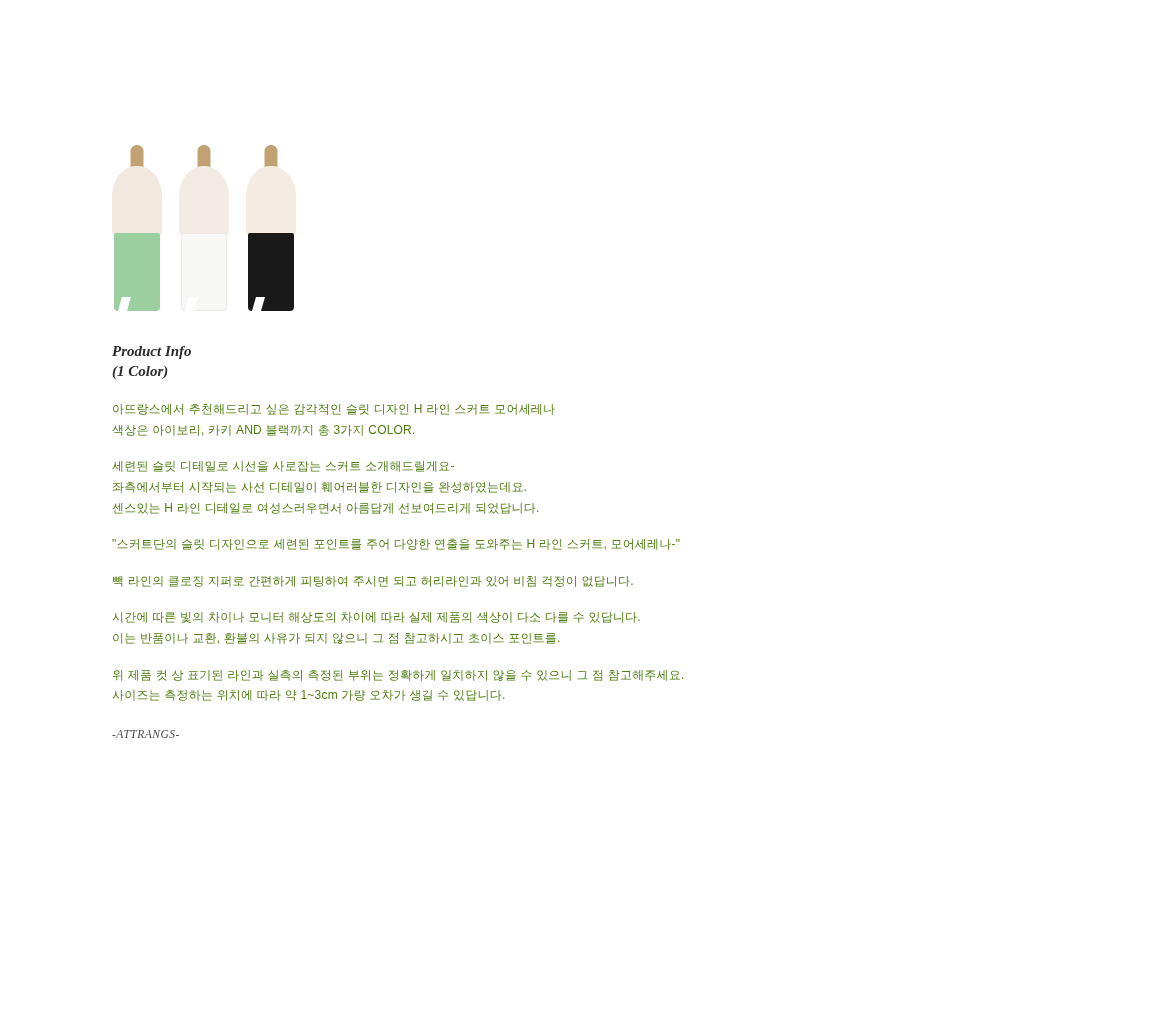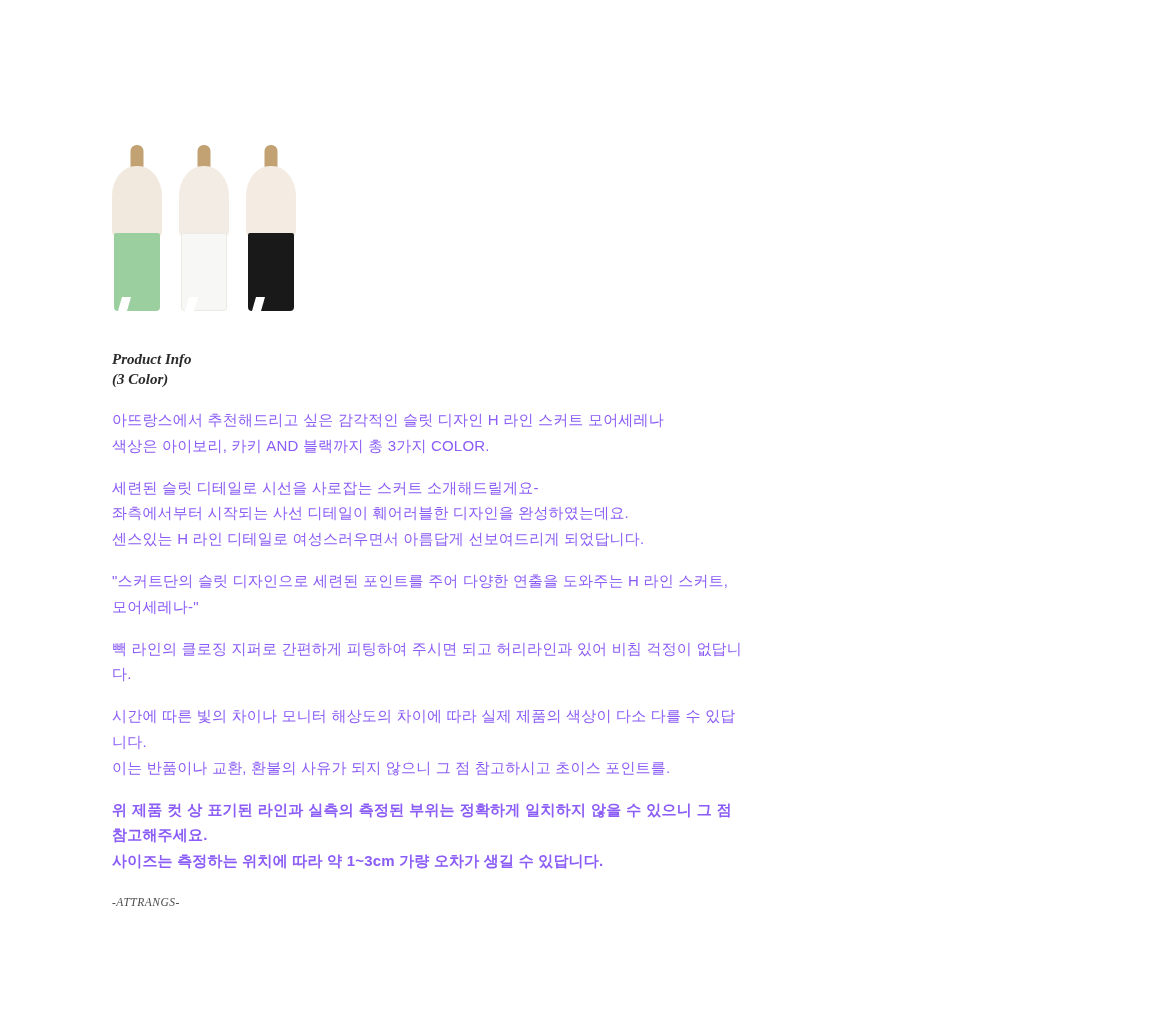--- a/index.html
+++ b/index.html
@@ -79,46 +79,45 @@
     transform: skewX(-16deg);
   }
   .skirt.green { background: #9ccf9f; }
   .skirt.ivory { background: #f7f7f5; box-shadow: inset 0 0 0 1px #eceae5; }
   .skirt.black { background: #191919; }
 
   
   .content {
     position: absolute;
     left: 112px;
-    top: 350px;
+    top: 342px;
     width: 630px;
   }
   .heading {
     font-family: "Liberation Serif", serif;
     font-style: italic;
     font-weight: bold;
     font-size: 15px;
     color: #2b2b2b;
     line-height: 1.3;
     margin-bottom: 18px;
   }
   .heading div { white-space: nowrap; }
 
   .para {
-    font-size: 15px;
+    font-size: 12px;
     line-height: 1.72;
-    color: #8b5cf6;
+    color: #4d7c0f;
     margin-bottom: 16px;
     letter-spacing: 0.2px;
     white-space: pre-line;
   }
   .para.justify {
     text-align: justify;
     width: 620px;
-    font-weight: bold;
   }
   .signature {
     margin-top: 22px;
     font-family: "Liberation Serif", serif;
     font-style: italic;
     font-size: 11.5px;
     color: #4a4a4a;
     letter-spacing: 0.5px;
   }
 </style>
@@ -146,21 +145,21 @@
     <div class="skirt black">
       <div class="slit"></div>
     </div>
   </div>
 </div>
 
 <div class="content">
 
   <div class="heading">
     <div>Product Info</div>
-    <div>(3 Color)</div>
+    <div>(1 Color)</div>
   </div>
 
   <div class="para">아뜨랑스에서 추천해드리고 싶은 감각적인 슬릿 디자인 H 라인 스커트 모어세레나
 색상은 아이보리, 카키 AND 블랙까지 총 3가지 COLOR.</div>
   <div class="para">세련된 슬릿 디테일로 시선을 사로잡는 스커트 소개해드릴게요-
 좌측에서부터 시작되는 사선 디테일이 훼어러블한 디자인을 완성하였는데요.
 센스있는 H 라인 디테일로 여성스러우면서 아름답게 선보여드리게 되었답니다.</div>
   <div class="para">"스커트단의 슬릿 디자인으로 세련된 포인트를 주어 다양한 연출을 도와주는 H 라인 스커트, 모어세레나-"</div>
   <div class="para">빽 라인의 클로징 지퍼로 간편하게 피팅하여 주시면 되고 허리라인과 있어 비침 걱정이 없답니다.</div>
   <div class="para">시간에 따른 빛의 차이나 모니터 해상도의 차이에 따라 실제 제품의 색상이 다소 다를 수 있답니다.

